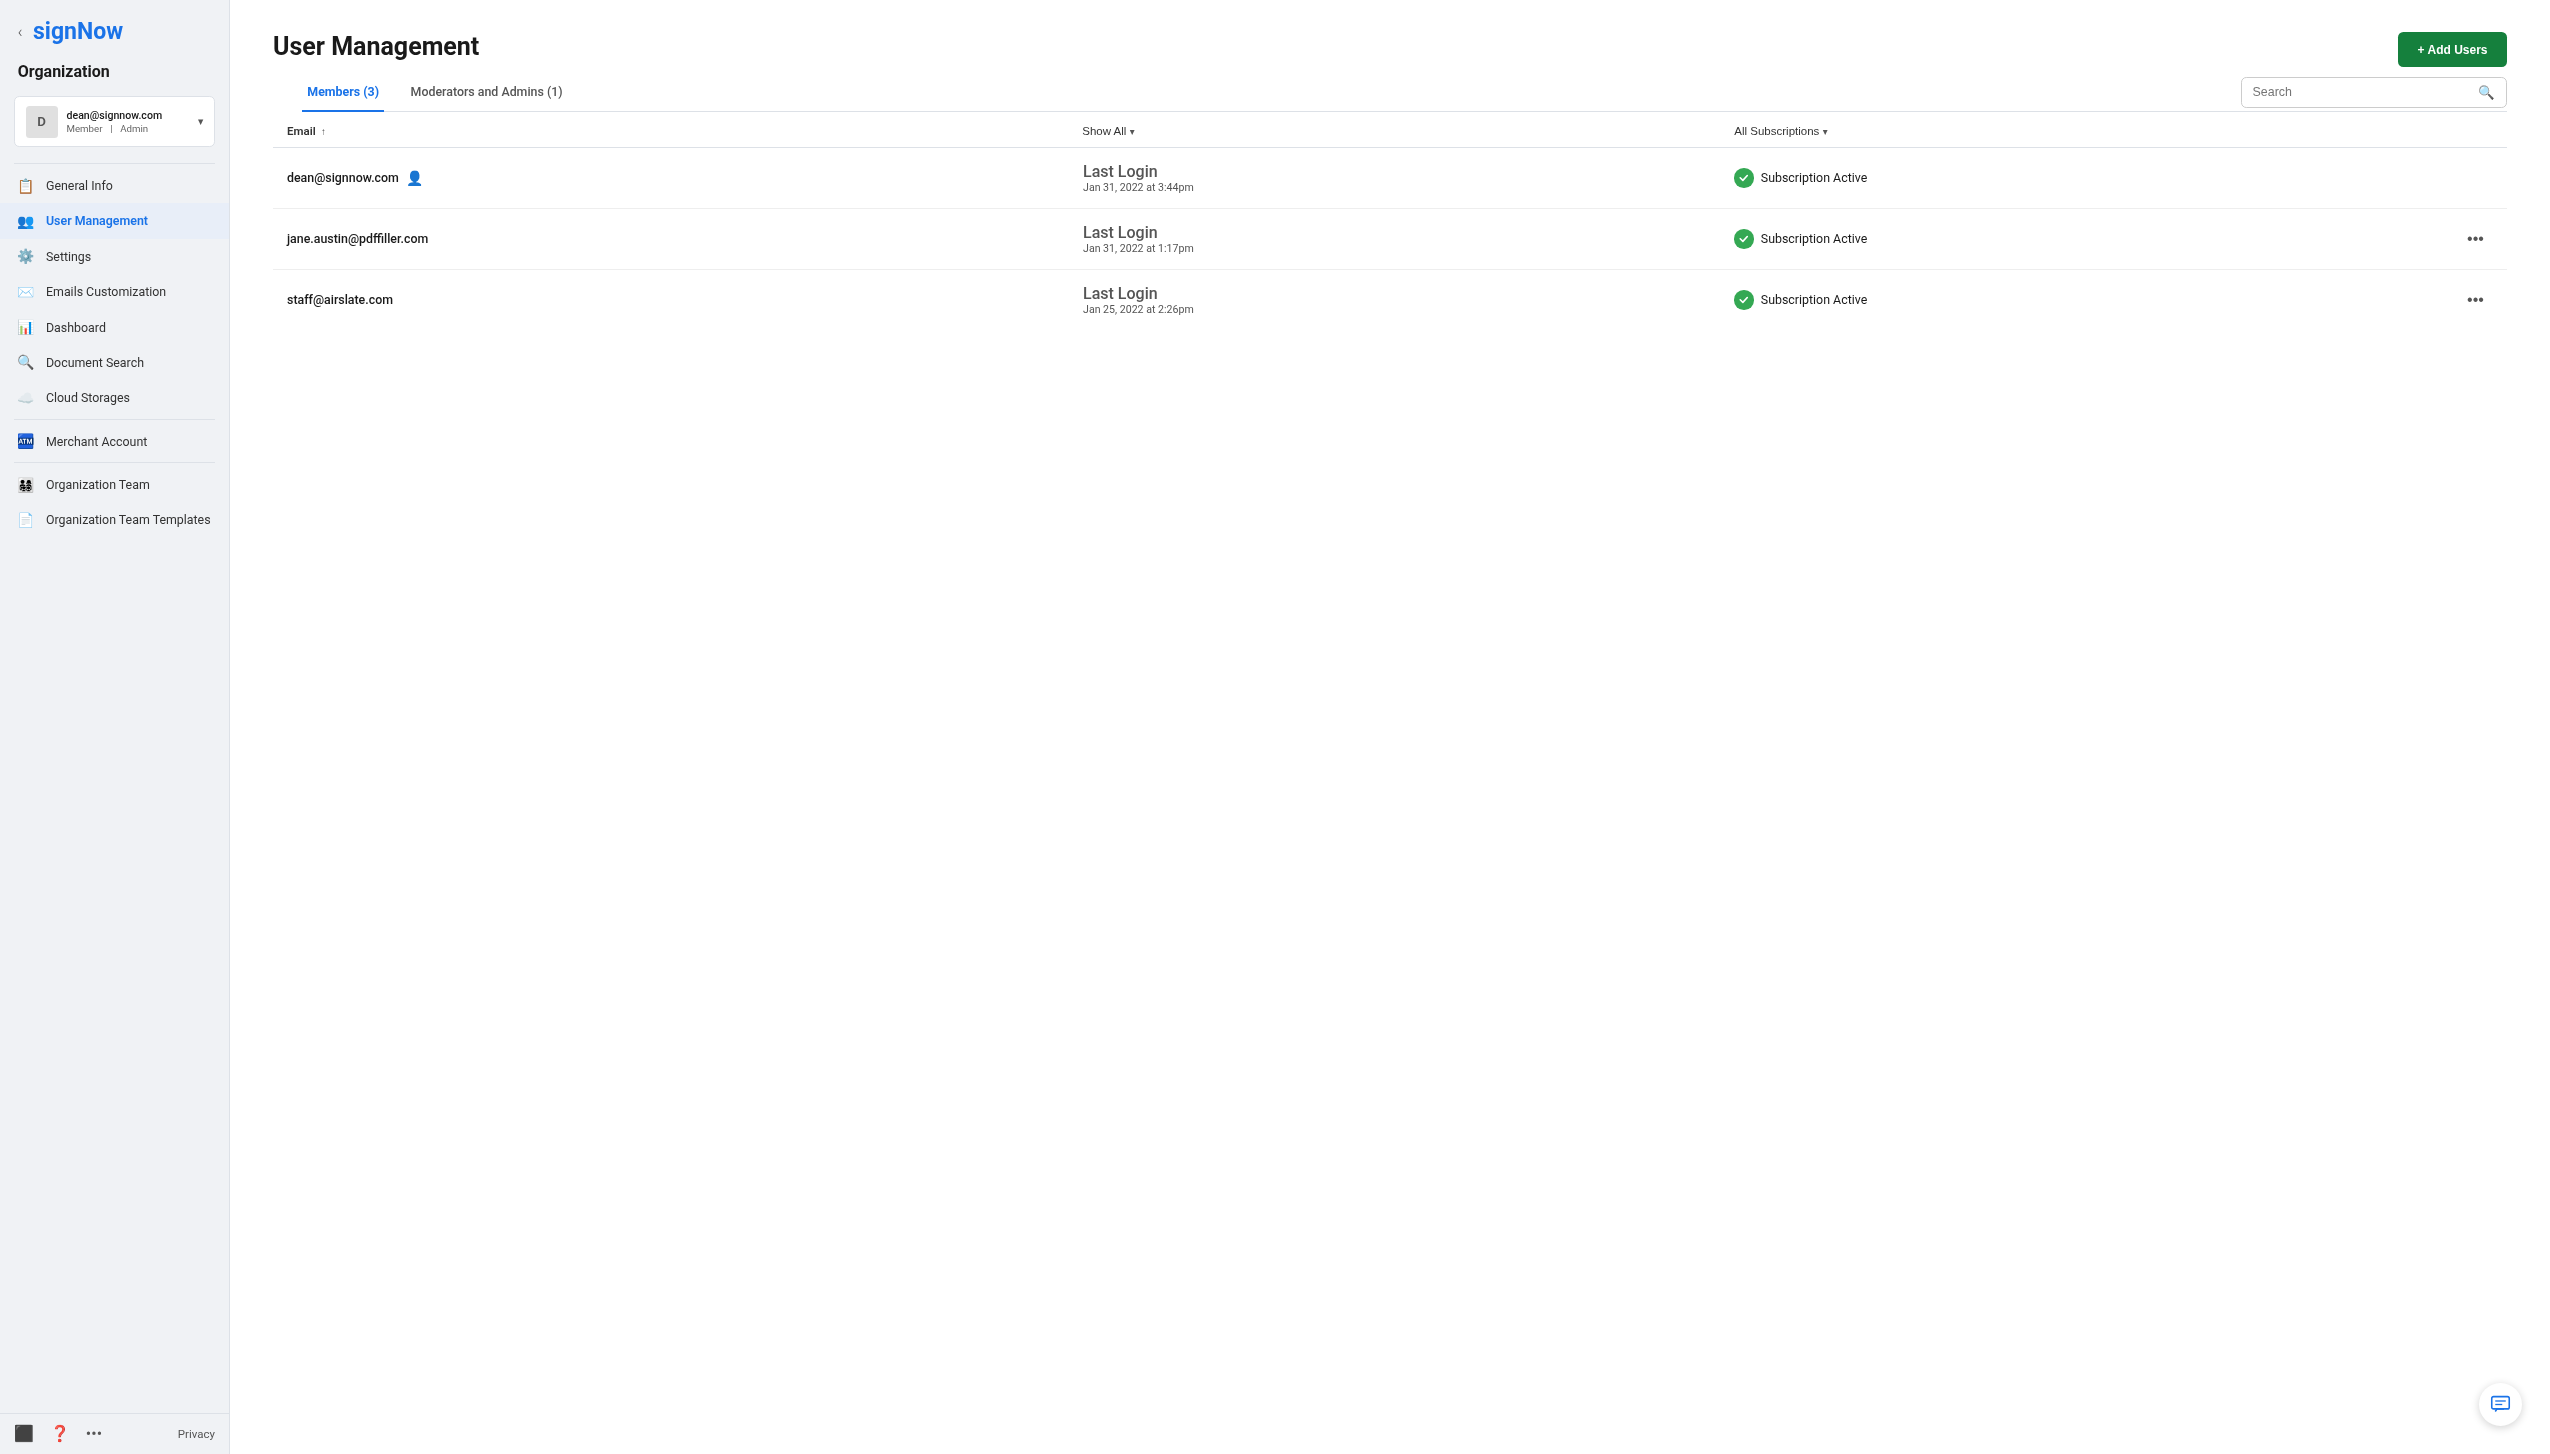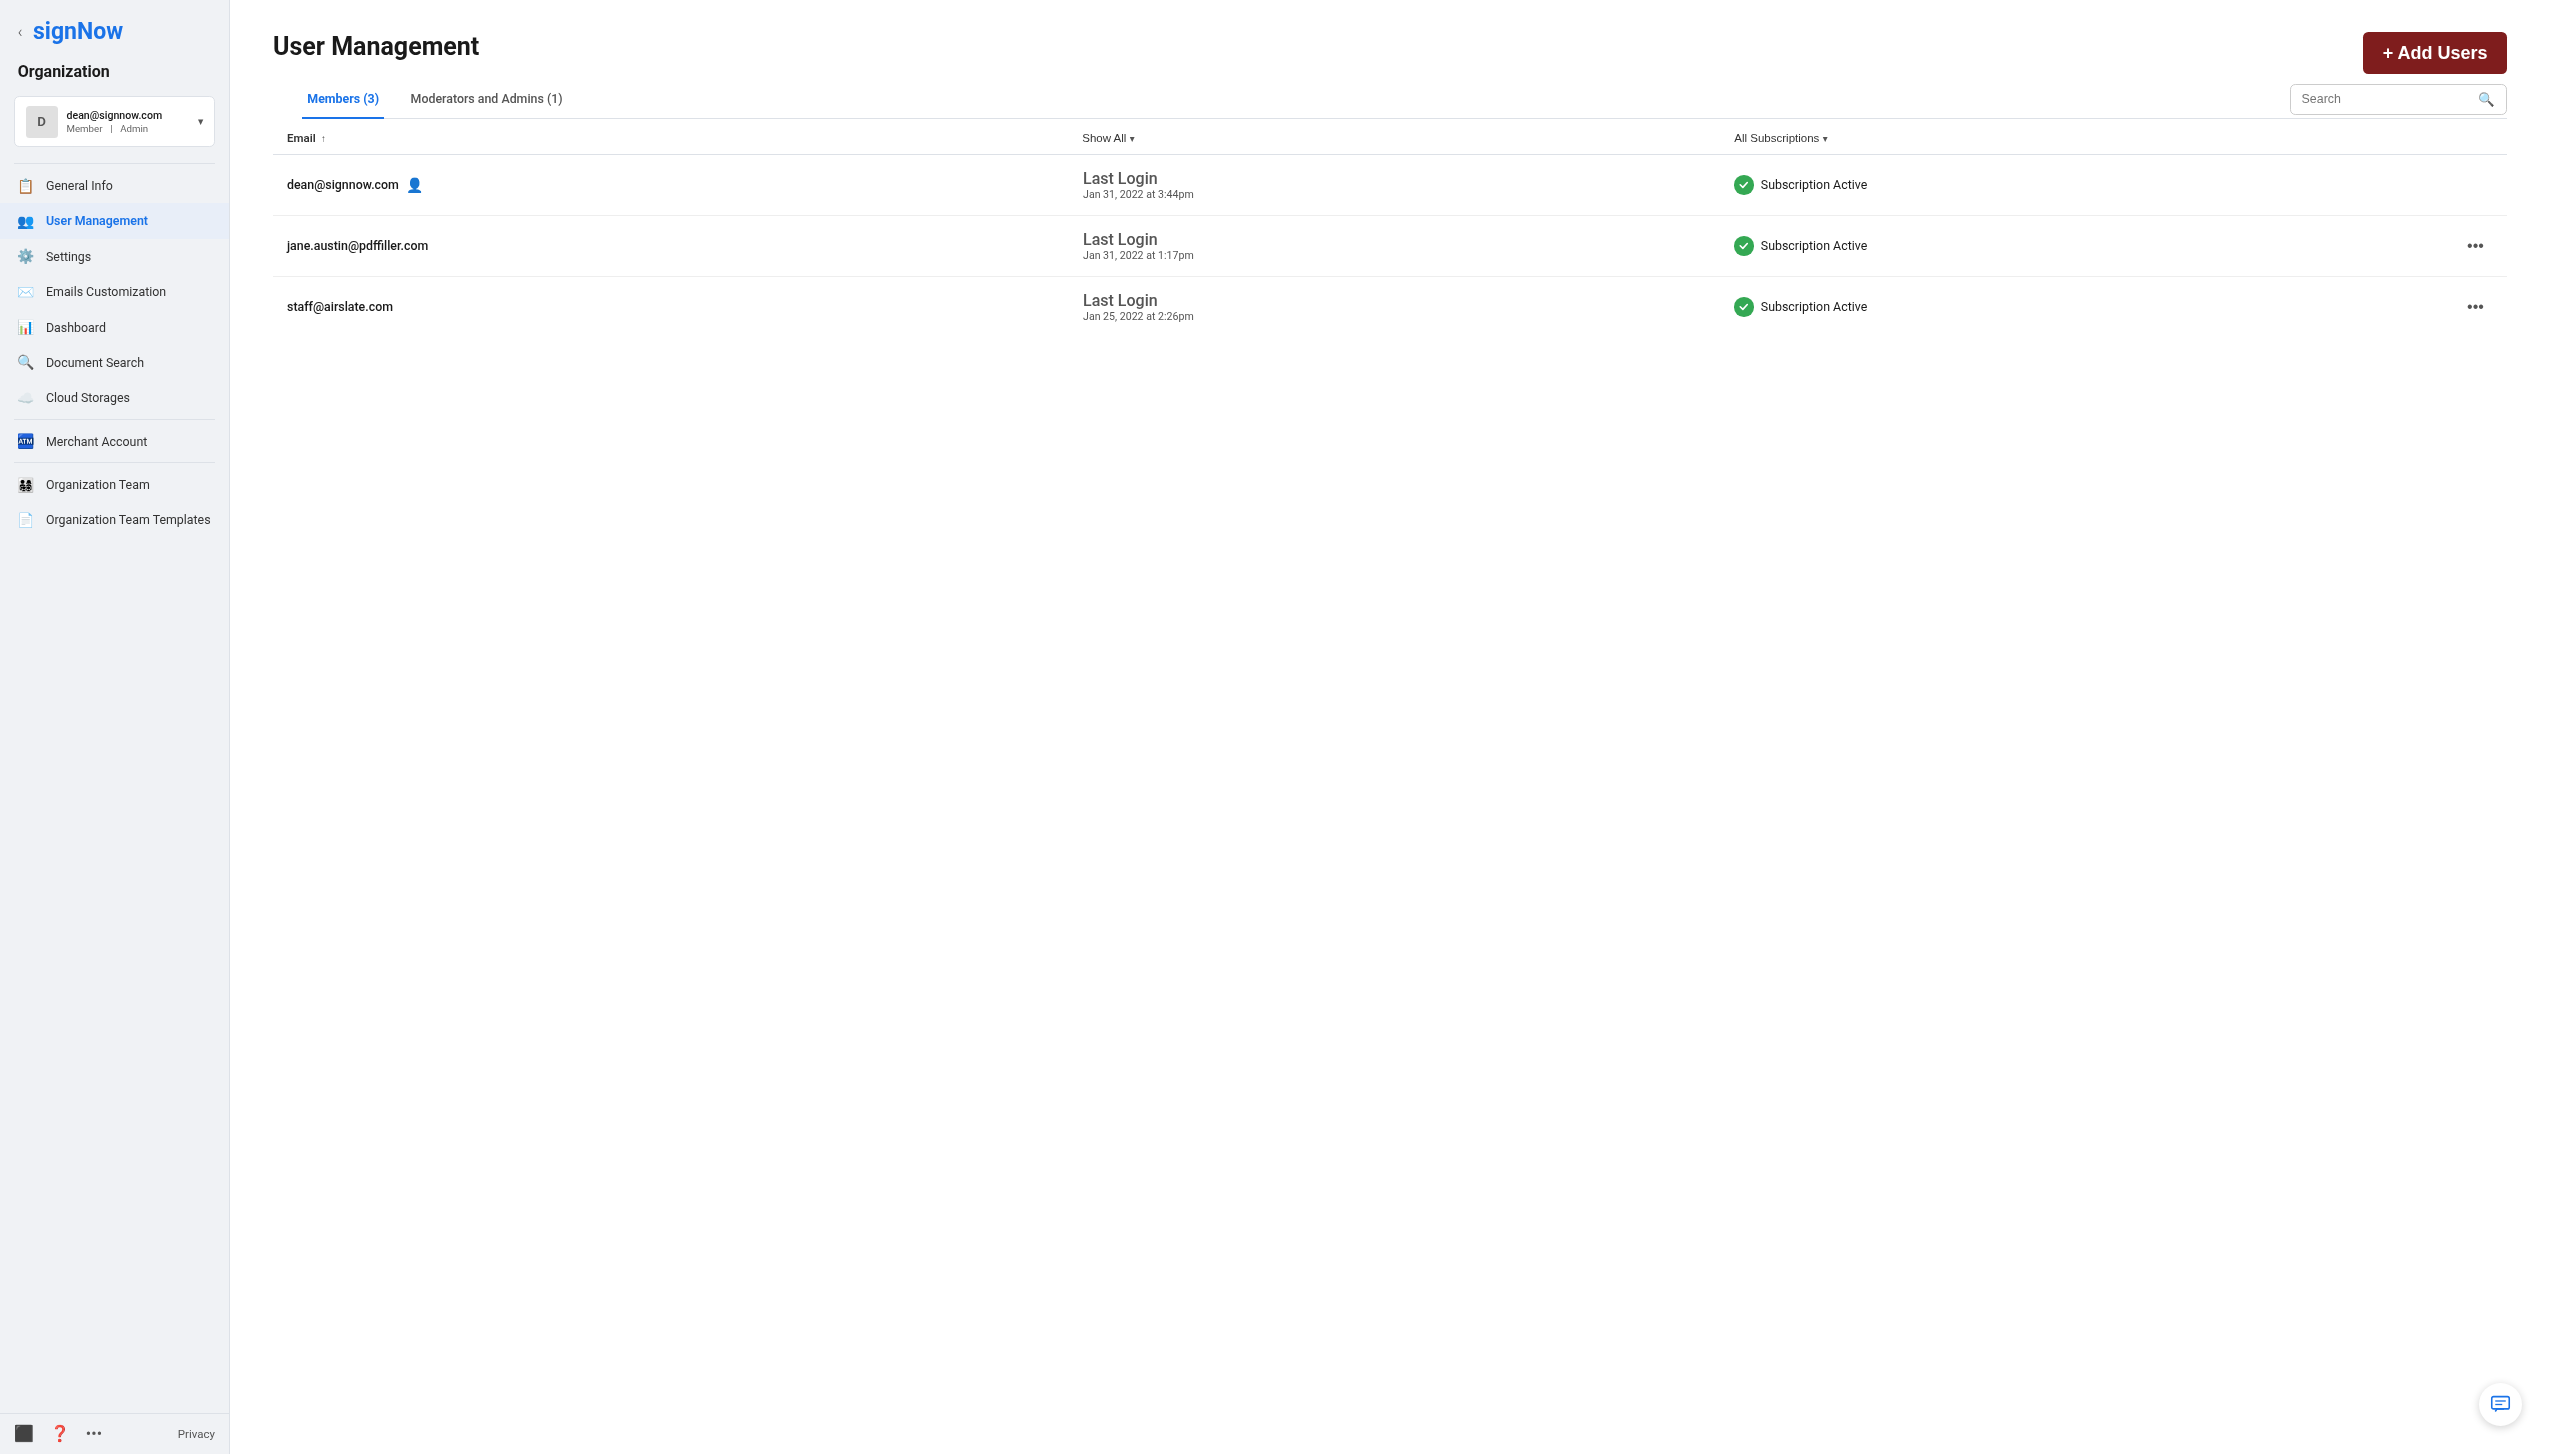--- a/index.html
+++ b/index.html
@@ -123,26 +123,26 @@
       align-items: flex-start;
       justify-content: space-between;
       margin-bottom: 7px;
     }
     .page-title {
       font-size: 25px;
       font-weight: 700;
       color: #1a1a1a;
     }
     .add-users-btn {
-      background: #7f1d1d;
+      background: #15803d;
       color: #fff;
       border: none;
       border-radius: 5.3px;
       padding: 10.6px 19.5px;
-      font-size: 18px;
+      font-size: 12px;
       font-weight: 600;
       cursor: pointer;
       display: flex;
       align-items: center;
       gap: 5.3px;
       white-space: nowrap;
       text-align: center;
     }
     .page-description {
       font-size: 11.5px;
@@ -183,21 +183,21 @@
       font-weight: 700;
     }
 
     .search-box {
       display: flex;
       align-items: center;
       border: 0.9px solid #ccc;
       border-radius: 5.3px;
       padding: 7px 10.6px;
       gap: 7px;
-      width: 217px;
+      width: 266px;
       background: #fff;
     }
     .search-box input {
       border: none;
       outline: none;
       font-size: 12.4px;
       flex: 1;
       color: #333;
     }
     .search-icon { color: #888; font-size: 13.3px; }

